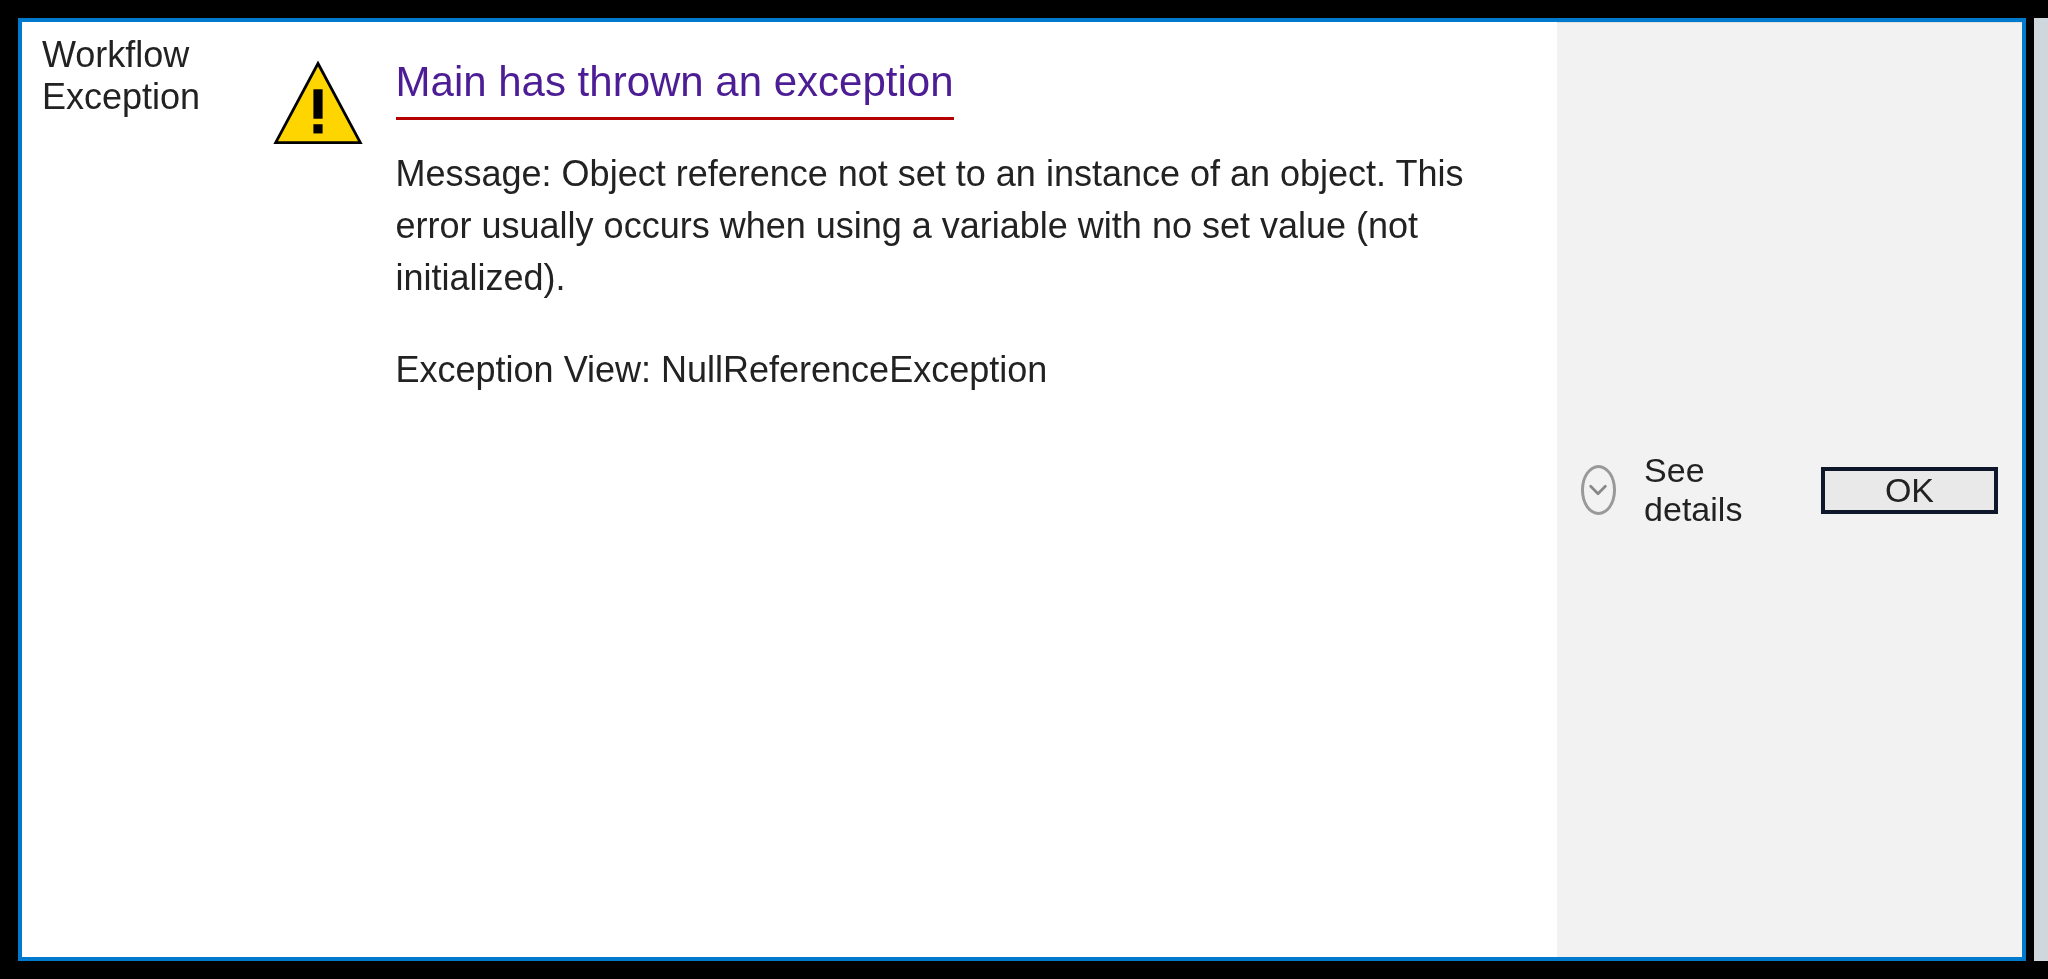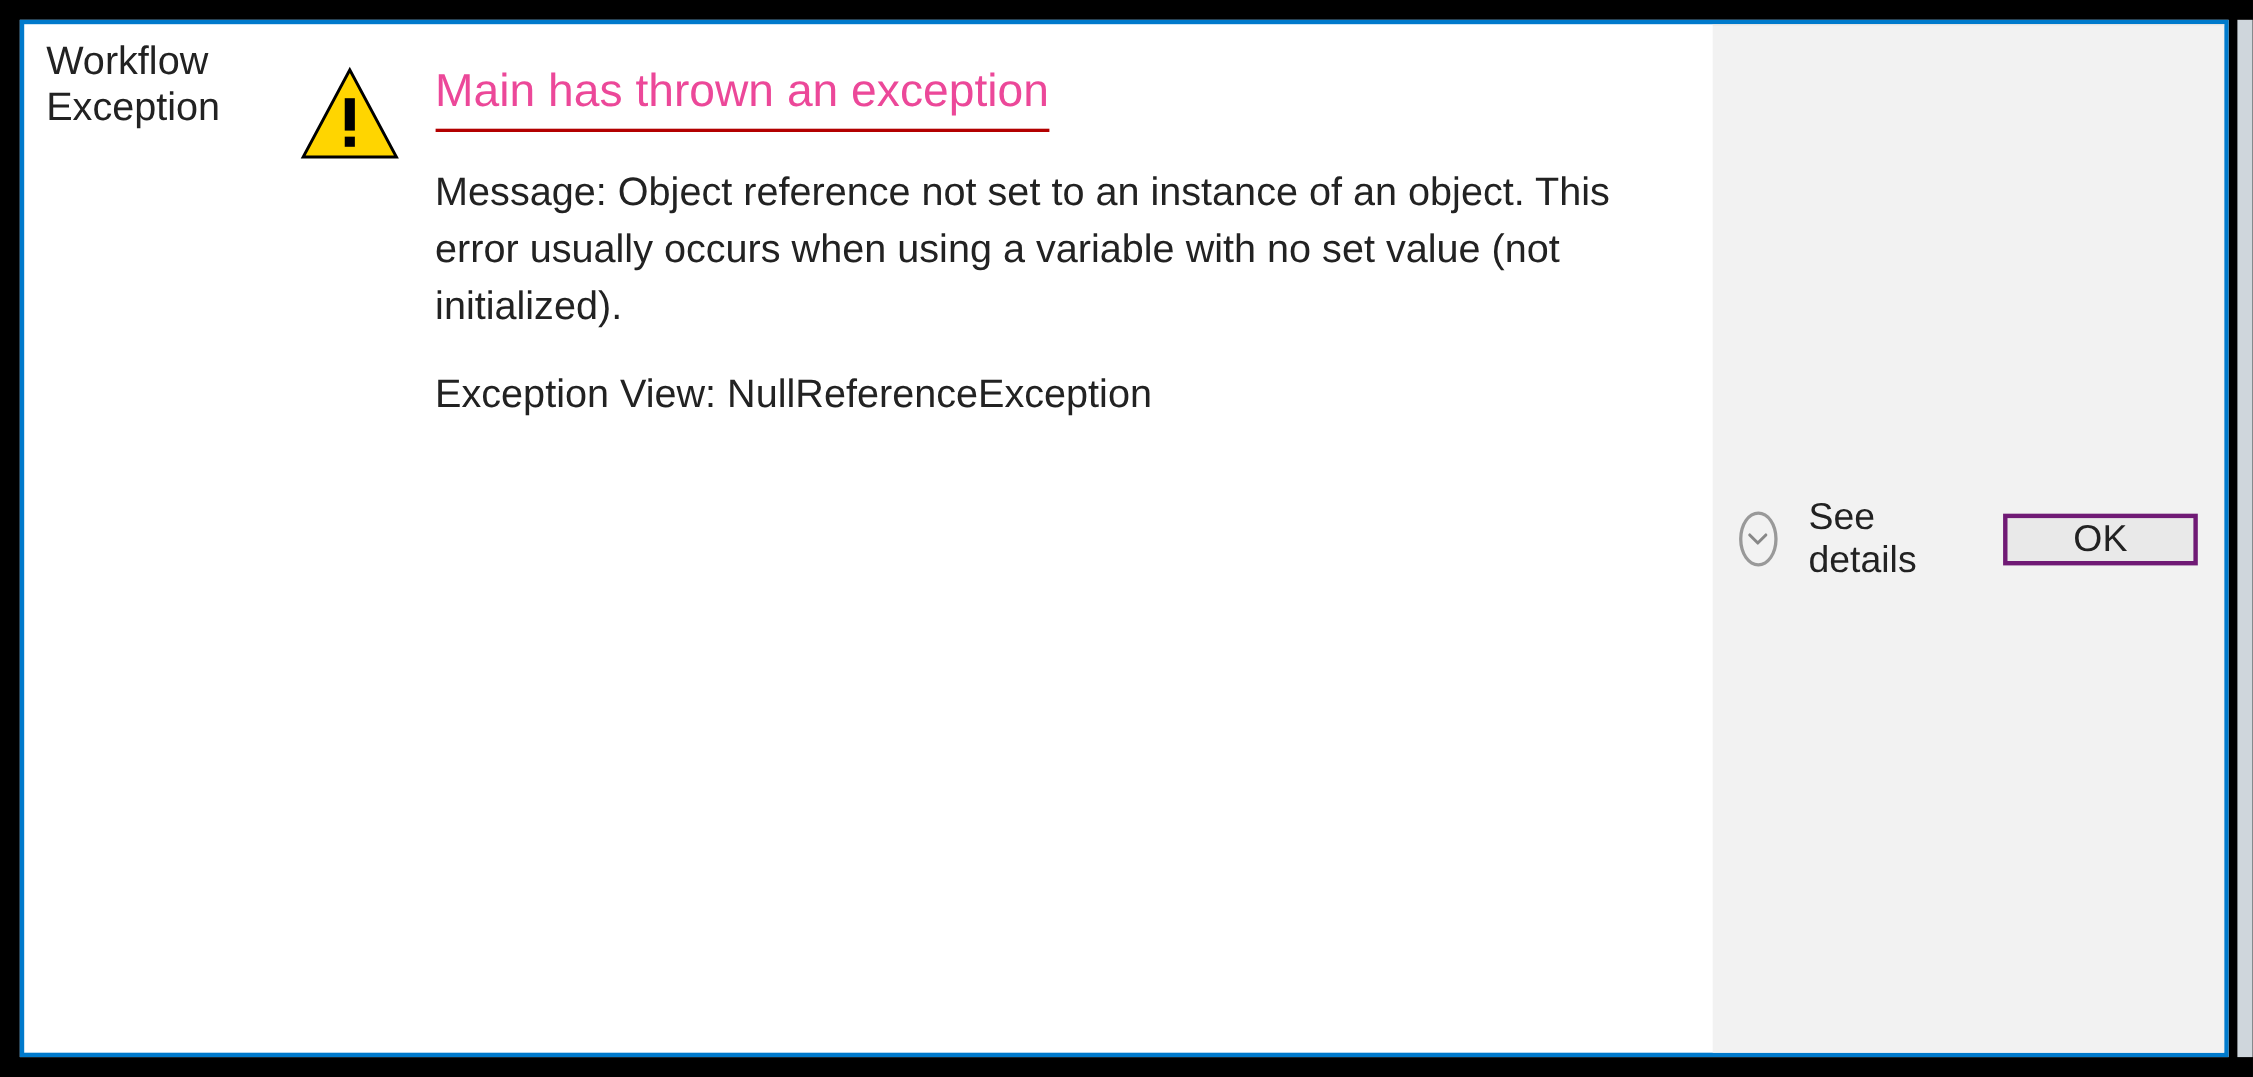--- a/index.html
+++ b/index.html
@@ -53,28 +53,28 @@
   }
   .text-col {
     flex: 1 1 auto;
     padding-left: 18px;
     font-size: 36px;
     color: #222;
     line-height: 1.45;
   }
   .headline {
     font-size: 42px;
-    color: #ec4899;
+    color: #4c1d95;
     display: inline-block;
     border-bottom: 3px solid #b30000;
     padding-bottom: 4px;
     margin-bottom: 28px;
   }
   .msg {
-    margin-bottom: 28px;
+    margin-bottom: 40px;
   }
   .src {
     display: inline-block;
     border-bottom: 3px solid #b30000;
     padding-bottom: 4px;
     margin-bottom: 28px;
   }
   .etype {
     margin-bottom: 10px;
   }
@@ -113,21 +113,21 @@
     background: #e9e9e9;
     border: 2px solid #9a9a9a;
     padding: 12px 40px;
     font-size: 34px;
     color: #222;
     margin-left: 28px;
     cursor: pointer;
     font-family: inherit;
   }
   .btn.primary {
-    border: 4px solid #701a75;
+    border: 4px solid #0f172a;
     padding: 0 60px;
     margin-left: 40px;
   }
   
   .right-sliver {
     position: absolute;
     top: 18px;
     right: 0;
     width: 14px;
     height: calc(100% - 36px);

